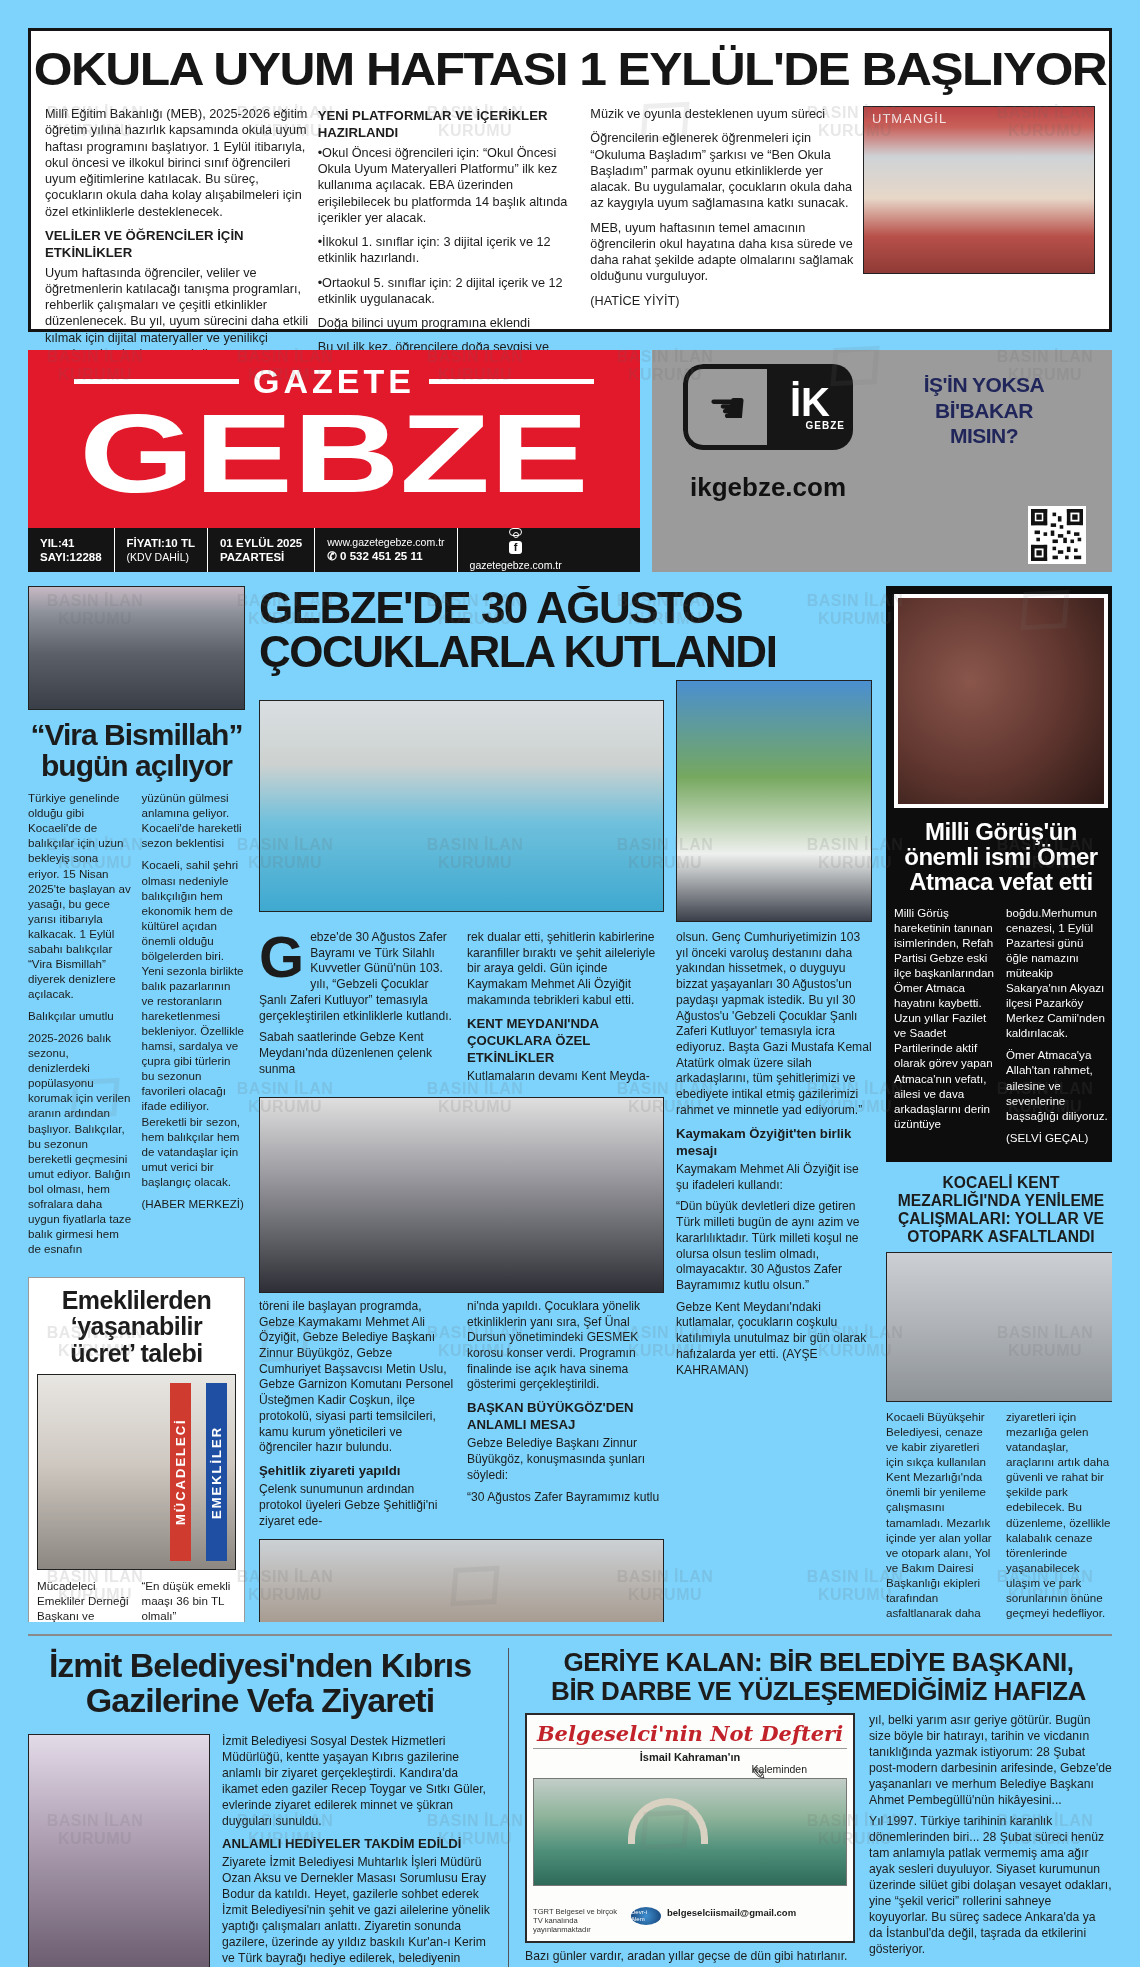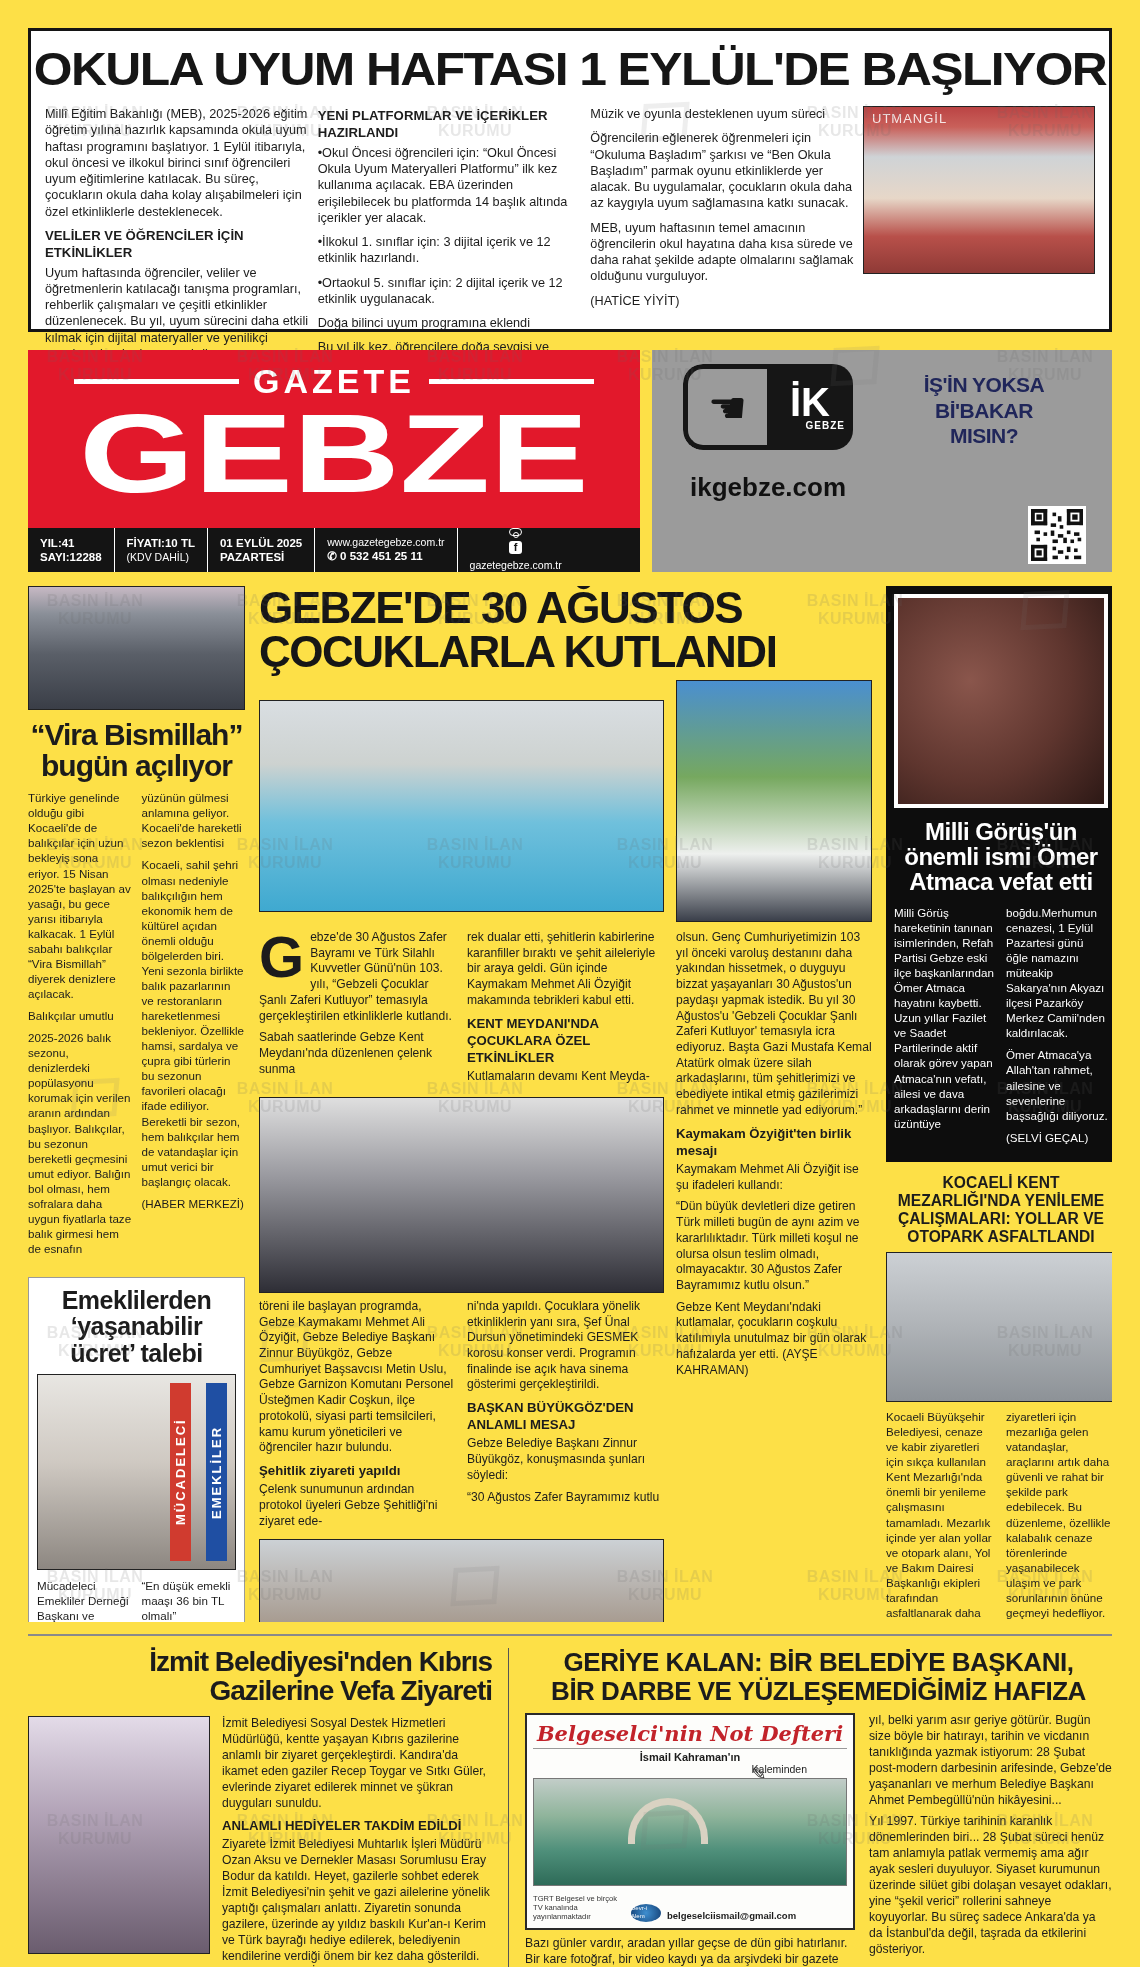--- a/index.html
+++ b/index.html
@@ -1,17 +1,17 @@
 <!DOCTYPE html>
 <html lang="tr"><head>
 <meta charset="utf-8">
 <style>
 *{margin:0;padding:0;box-sizing:border-box}
 body{background:#e9e9e9;font-family:"Liberation Sans",sans-serif;color:#1c1c1c}
-#page{position:relative;width:1140px;height:1967px;margin:0 auto;background:#fde047;overflow:hidden}
+#page{position:relative;width:1140px;height:1967px;margin:0 auto;background:#7dd3fc;overflow:hidden}
 
 #wm{position:absolute;inset:0;z-index:6;pointer-events:none;display:grid;grid-template-columns:repeat(6,1fr);grid-auto-rows:244px;justify-items:center;align-items:center}
 .wm-item{font-weight:bold;font-size:16px;line-height:1.1;color:#666;opacity:.15;text-align:center;letter-spacing:.5px}
 .wm-cube{width:46px;height:38px;border:5px solid #777;opacity:.12;transform:rotate(-3deg) skewX(-8deg)}
 
 .band{position:absolute;left:28px;width:1084px}
 #band-top{top:28px;height:304px;border:3px solid #141414;padding:8px 14px 10px;background:#fff}
 #band-mast{top:350px;height:222px;display:flex}
 #band-mid{top:586px;height:1036px;display:grid;grid-template-columns:217px 1fr 230px;column-gap:14px;overflow:hidden}
 #rule-bottom{position:absolute;left:28px;top:1634px;width:1084px;border-top:2px solid #8a8a8a}
@@ -85,35 +85,35 @@
 
 .milli-box{background:#0d0d0d;color:#fff;padding:8px 8px 10px}
 .ph-two-men{height:214px;border:4px solid #fff;background:radial-gradient(circle at 35% 40%,#8a564c 0%,#5e352e 55%,#2c1815 100%)}
 .milli-h{font-size:24px;font-weight:800;text-align:center;line-height:1.04;letter-spacing:-.5px;margin:12px 0 10px}
 .mezarlik{margin-top:12px}
 .mez-h{font-size:15.6px;font-weight:800;text-align:center;line-height:1.16;margin-bottom:6px}
 .ph-cemetery{height:150px;background:linear-gradient(180deg,#ccd0d4 0%,#b0b4b8 48%,#8d9297 100%);margin-bottom:7px}
 
 #bl{padding-right:16px}
 #br{border-left:1.5px solid #555;padding-left:16px;position:relative}
-.bl-h{font-size:28px;font-weight:800;text-align:right;line-height:1.03;letter-spacing:-1px;margin-bottom:10px}
+.bl-h{font-size:34px;font-weight:800;text-align:center;line-height:1.03;letter-spacing:-1px;margin-bottom:16px}
 .bl-row{display:flex;gap:12px}
 .ph-veterans{flex:0 0 182px;height:238px;background:linear-gradient(180deg,#e3dbe8 0%,#b3a4b8 40%,#6a5c6e 100%)}
 .bl-txt{flex:1;font-size:12.2px;line-height:1.31}
 .bl-txt p{margin-bottom:5px}
 .br-h{font-size:26px;font-weight:800;text-align:center;line-height:1.1;letter-spacing:-.5px;margin-bottom:8px}
 .br-row{display:flex;gap:14px}
 .bel-box{flex:0 0 330px;border:2px solid #2a2a2a;background:#fdfdfb;padding:6px;display:flex;flex-direction:column}
 .bel-title{font-family:"DejaVu Serif",serif;font-style:italic;font-weight:700;color:#c2232a;font-size:21px;text-align:center;border-bottom:1px solid #999;padding-bottom:2px}
 .bel-auth{font-size:11px;font-weight:700;text-align:center;margin-top:2px}
 .bel-auth2{font-size:10.5px;text-align:right;padding-right:40px}
 .bel-pencil{position:absolute;font-size:18px;color:#333}
 .bel-photo{height:108px;margin-top:3px;background:linear-gradient(180deg,#c2cdc8 0%,#8fb49b 35%,#4e8f7a 68%,#2e6b58 100%);border:1px solid #777;position:relative}
 .bel-arch{position:absolute;left:30%;top:18%;width:80px;height:46px;border:7px solid #d9d2c2;border-bottom:none;border-radius:60px 60px 0 0}
-.bel-foot{display:flex;align-items:flex-end;gap:6px;margin-top:8px;font-size:7.6px;line-height:1.2}
+.bel-foot{display:flex;align-items:flex-start;gap:6px;margin-top:21px;font-size:7.6px;line-height:1.2}
 .bel-foot-l{width:92px;color:#333}
 .bel-logo{width:30px;height:18px;border-radius:50%;background:radial-gradient(circle,#3f8fd0 0%,#1c4f86 80%);color:#fff;font-size:6px;display:flex;align-items:center;justify-content:center}
 .bel-mail{font-weight:700;font-size:9.5px}
 .br-coltxt{flex:1;font-size:12.2px;line-height:1.31}
 .br-coltxt p{margin-bottom:5px}
 .br-bottom{margin-top:6px;width:330px;font-size:12.2px;line-height:1.31}
 </style>
 </head>
 <body>
 

